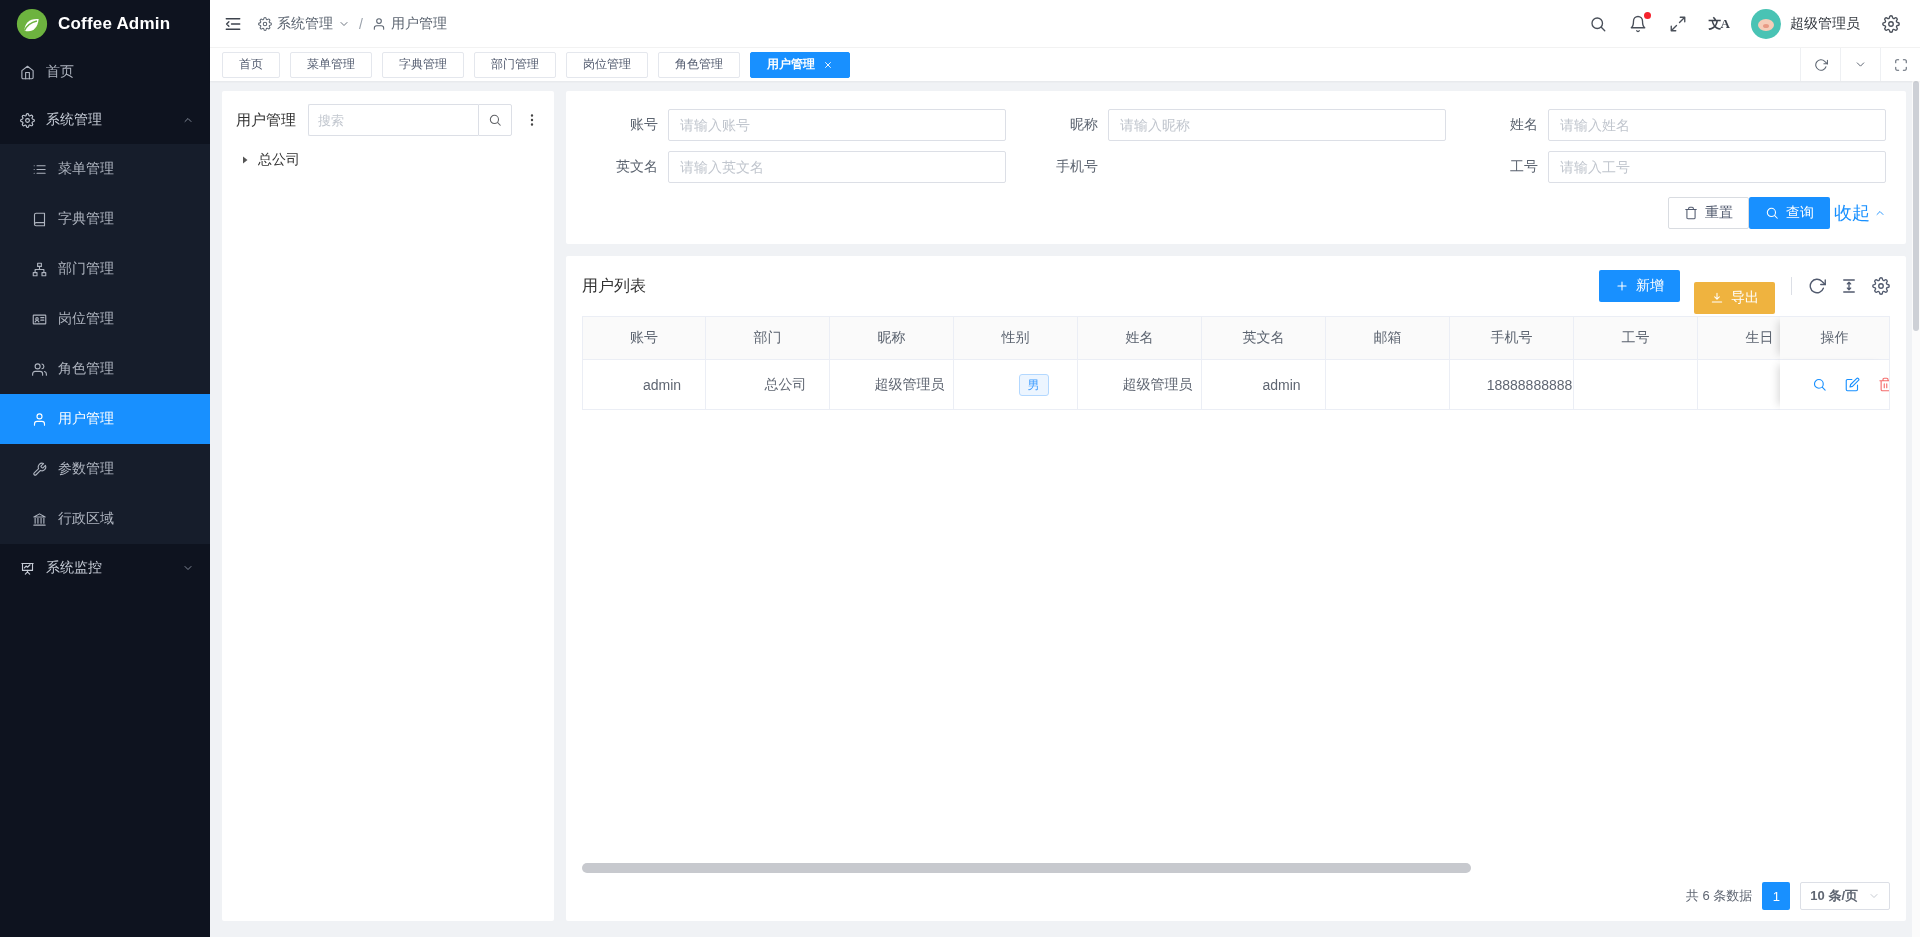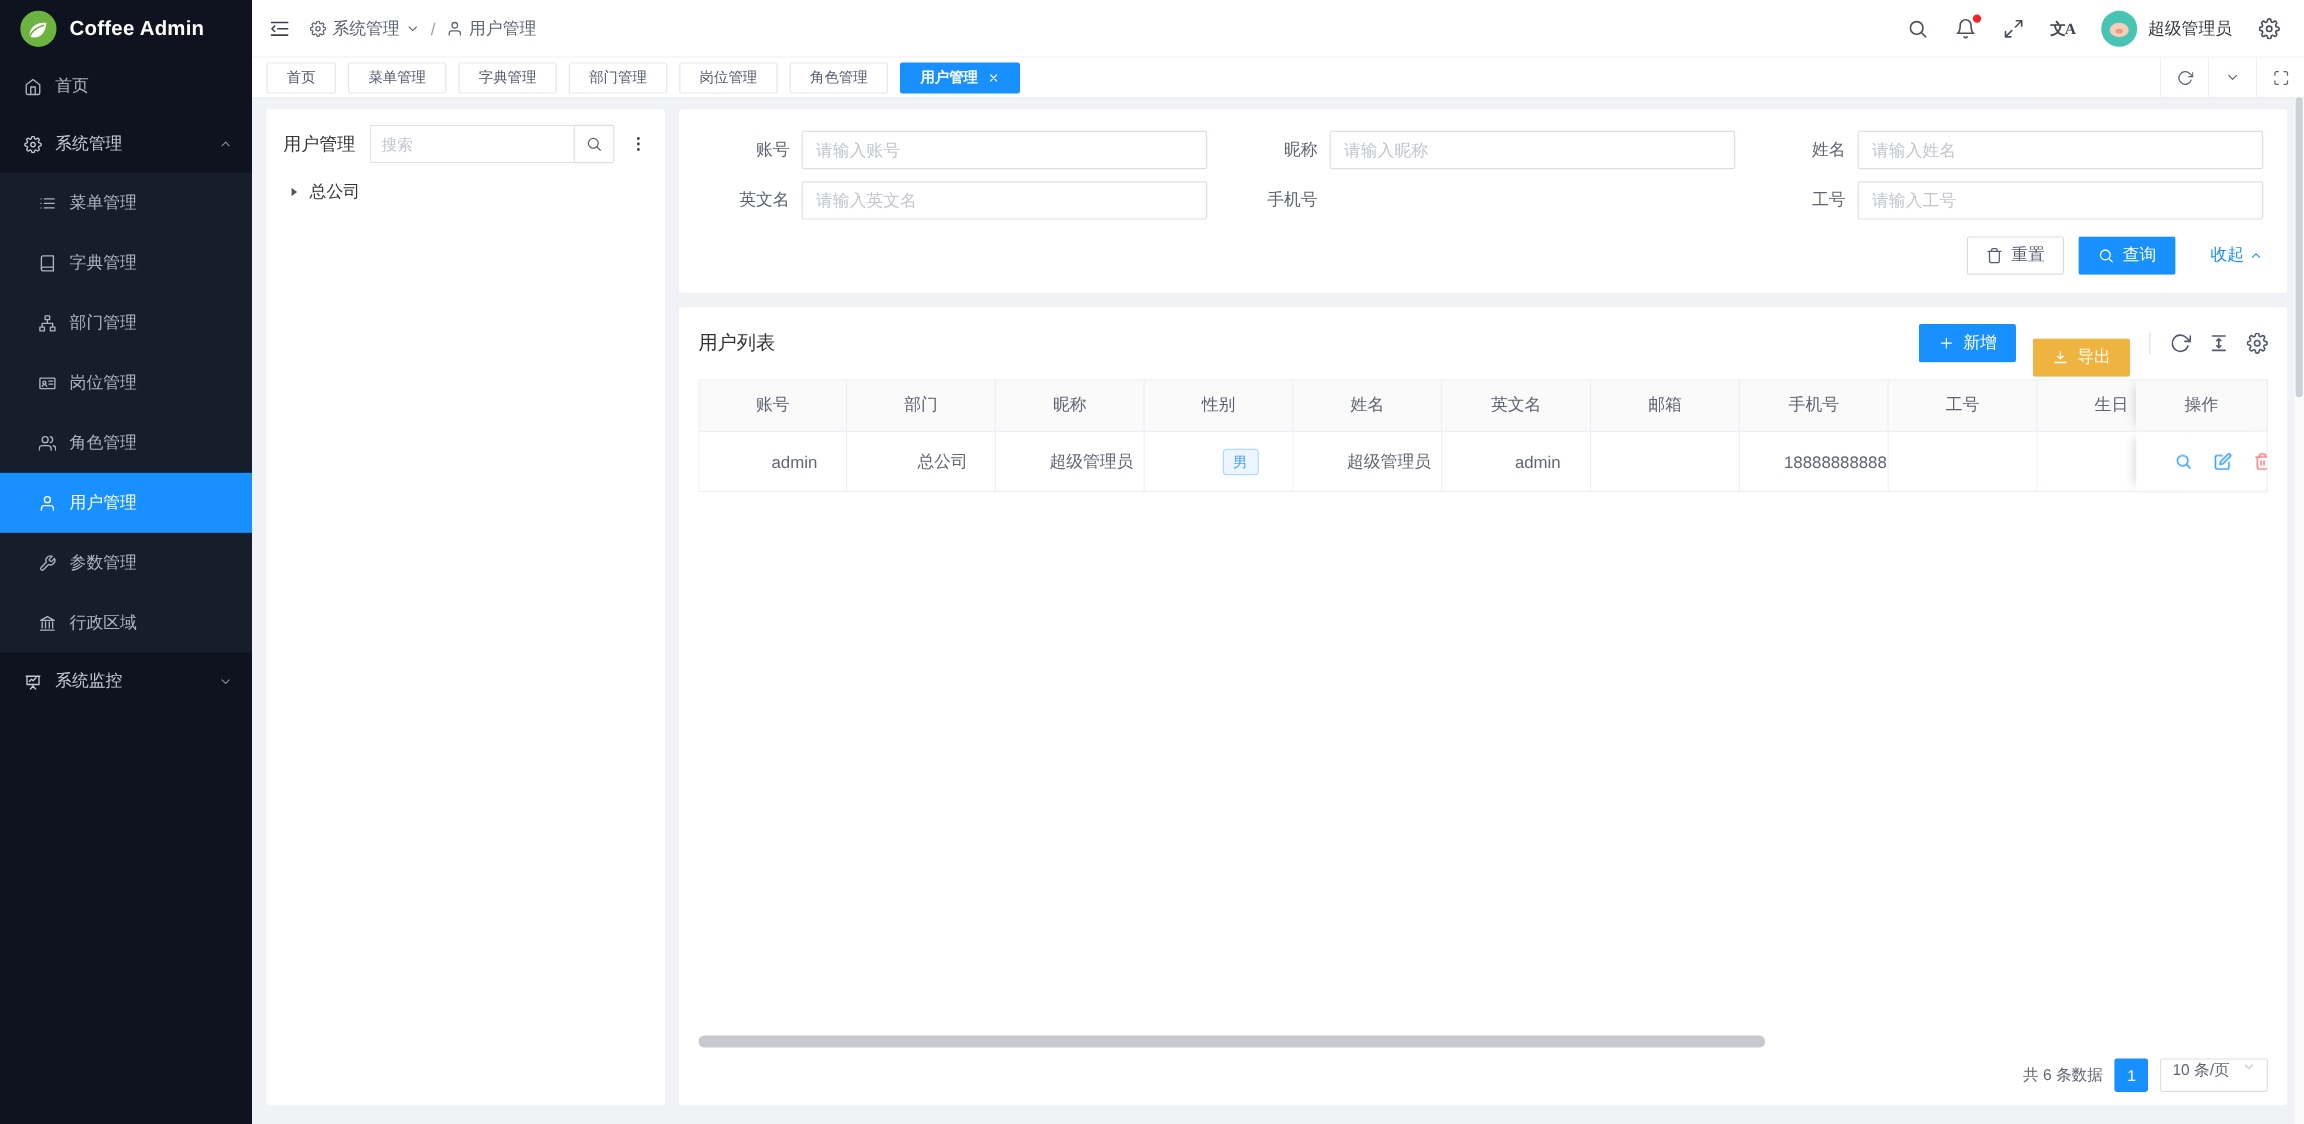--- a/index.html
+++ b/index.html
@@ -65,26 +65,26 @@
 
   
   .right-col { flex:1; display:flex; flex-direction:column; gap:12px; min-width:0; }
 
   .search-card { background:#fff; border-radius:2px; padding:18px 20px 15px; flex-shrink:0; }
   .form-grid { display:grid; grid-template-columns:repeat(3,1fr); column-gap:20px; row-gap:10px; }
   .field { display:flex; align-items:center; min-width:0; }
   .field label { width:72px; flex-shrink:0; text-align:right; margin-right:10px; font-size:14px; color:#5c6470; cursor:default; }
   .field input { flex:1; min-width:0; height:32px; border:1px solid #dcdfe6; border-radius:2px; padding:0 11px; font-size:14px; color:#303133; outline:none; }
   input::placeholder { color:#c1c6ce; }
-  .form-actions { display:flex; justify-content:flex-end; align-items:center; gap:12px; margin-top:14px; }
+  .form-actions { display:flex; justify-content:flex-end; align-items:center; margin-top:14px; }
   .btn { height:32px; padding:0 15px; border-radius:2px; font-size:14px; display:inline-flex; align-items:center; gap:7px; border:1px solid transparent; cursor:pointer; background:#fff; font-family:inherit; }
   .btn-plain { border-color:#d9dce1; color:#515a6e; }
   .btn-primary { background:#1890ff; color:#fff; }
   .btn-warning { background:#efb33f; color:#fff;margin-top:24px; }
-  .link-collapse { color:#1890ff; font-size:14px; display:flex; align-items:center; gap:4px; cursor:pointer; margin-left:17px; }
+  .link-collapse { color:#1890ff; font-size:18px; display:flex; align-items:center; gap:4px; cursor:pointer; margin-left:4px; }
 
   
   .table-card { flex:1; background:#fff; border-radius:2px; padding:12px 16px 6px; display:flex; flex-direction:column; min-height:0; }
   .table-toolbar { display:flex; align-items:center; height:36px; margin-bottom:12px; flex-shrink:0; }
   .table-title { font-size:16px; color:#333; }
   .toolbar-right { margin-left:auto; display:flex; align-items:center; gap:14px; color:#515a6e; }
   .toolbar-divider { width:1px; height:18px; background:#dcdfe6; margin:0 2px; }
   .table-region { flex:1; position:relative; min-height:0; overflow:hidden; }
   .table-scroll { overflow-x:hidden; width:100%; }
   table { border-collapse:separate; border-spacing:0; table-layout:fixed; width:1350px; }
@@ -99,21 +99,21 @@
   .act { cursor:pointer; display:flex; }
   .act-view, .act-edit { color:#1890ff; }
   .act-del { color:#f56c6c; }
   .act-divider { width:1px; height:13px; background:#e4e7ed; }
 
   .h-scrollbar { position:absolute; left:0; bottom:4px; width:100%; height:10px; }
   .h-thumb { width:68%; height:10px; border-radius:5px; background:#c7c9ce; cursor:pointer; }
 
   .pagination { height:38px; display:flex; align-items:center; justify-content:flex-end; gap:10px; font-size:13px; color:#5f6672; flex-shrink:0; }
   .page-num { width:28px; height:28px; background:#1890ff; color:#fff; display:flex; align-items:center; justify-content:center; border-radius:2px; font-size:13px; cursor:pointer; }
-  .page-size { height:28px; border:1px solid #dcdfe6; border-radius:2px; display:flex; gap:10px; padding:0 9px; color:#5f6672; cursor:pointer; background:#fff; }
+  .page-size { height:28px; border:1px solid #dcdfe6; border-radius:2px; display:flex; align-items:center; gap:10px; padding:0 9px; color:#5f6672; cursor:pointer; background:#fff;font-weight:bold; }
   .page-size .chev { color:#c0c4cc; }
 
   .v-scrollbar { position:absolute; right:0; top:81px; bottom:0; width:8px; background:#fbfbfb; }
   .v-thumb { position:absolute; top:0; right:1px; width:6px; height:250px; border-radius:3px; background:#cdd0d6; cursor:pointer; }
 </style>
 </head>
 <body>
 
 <svg width="0" height="0" style="position:absolute">
   <symbol id="i-fold" viewBox="0 0 24 24">

